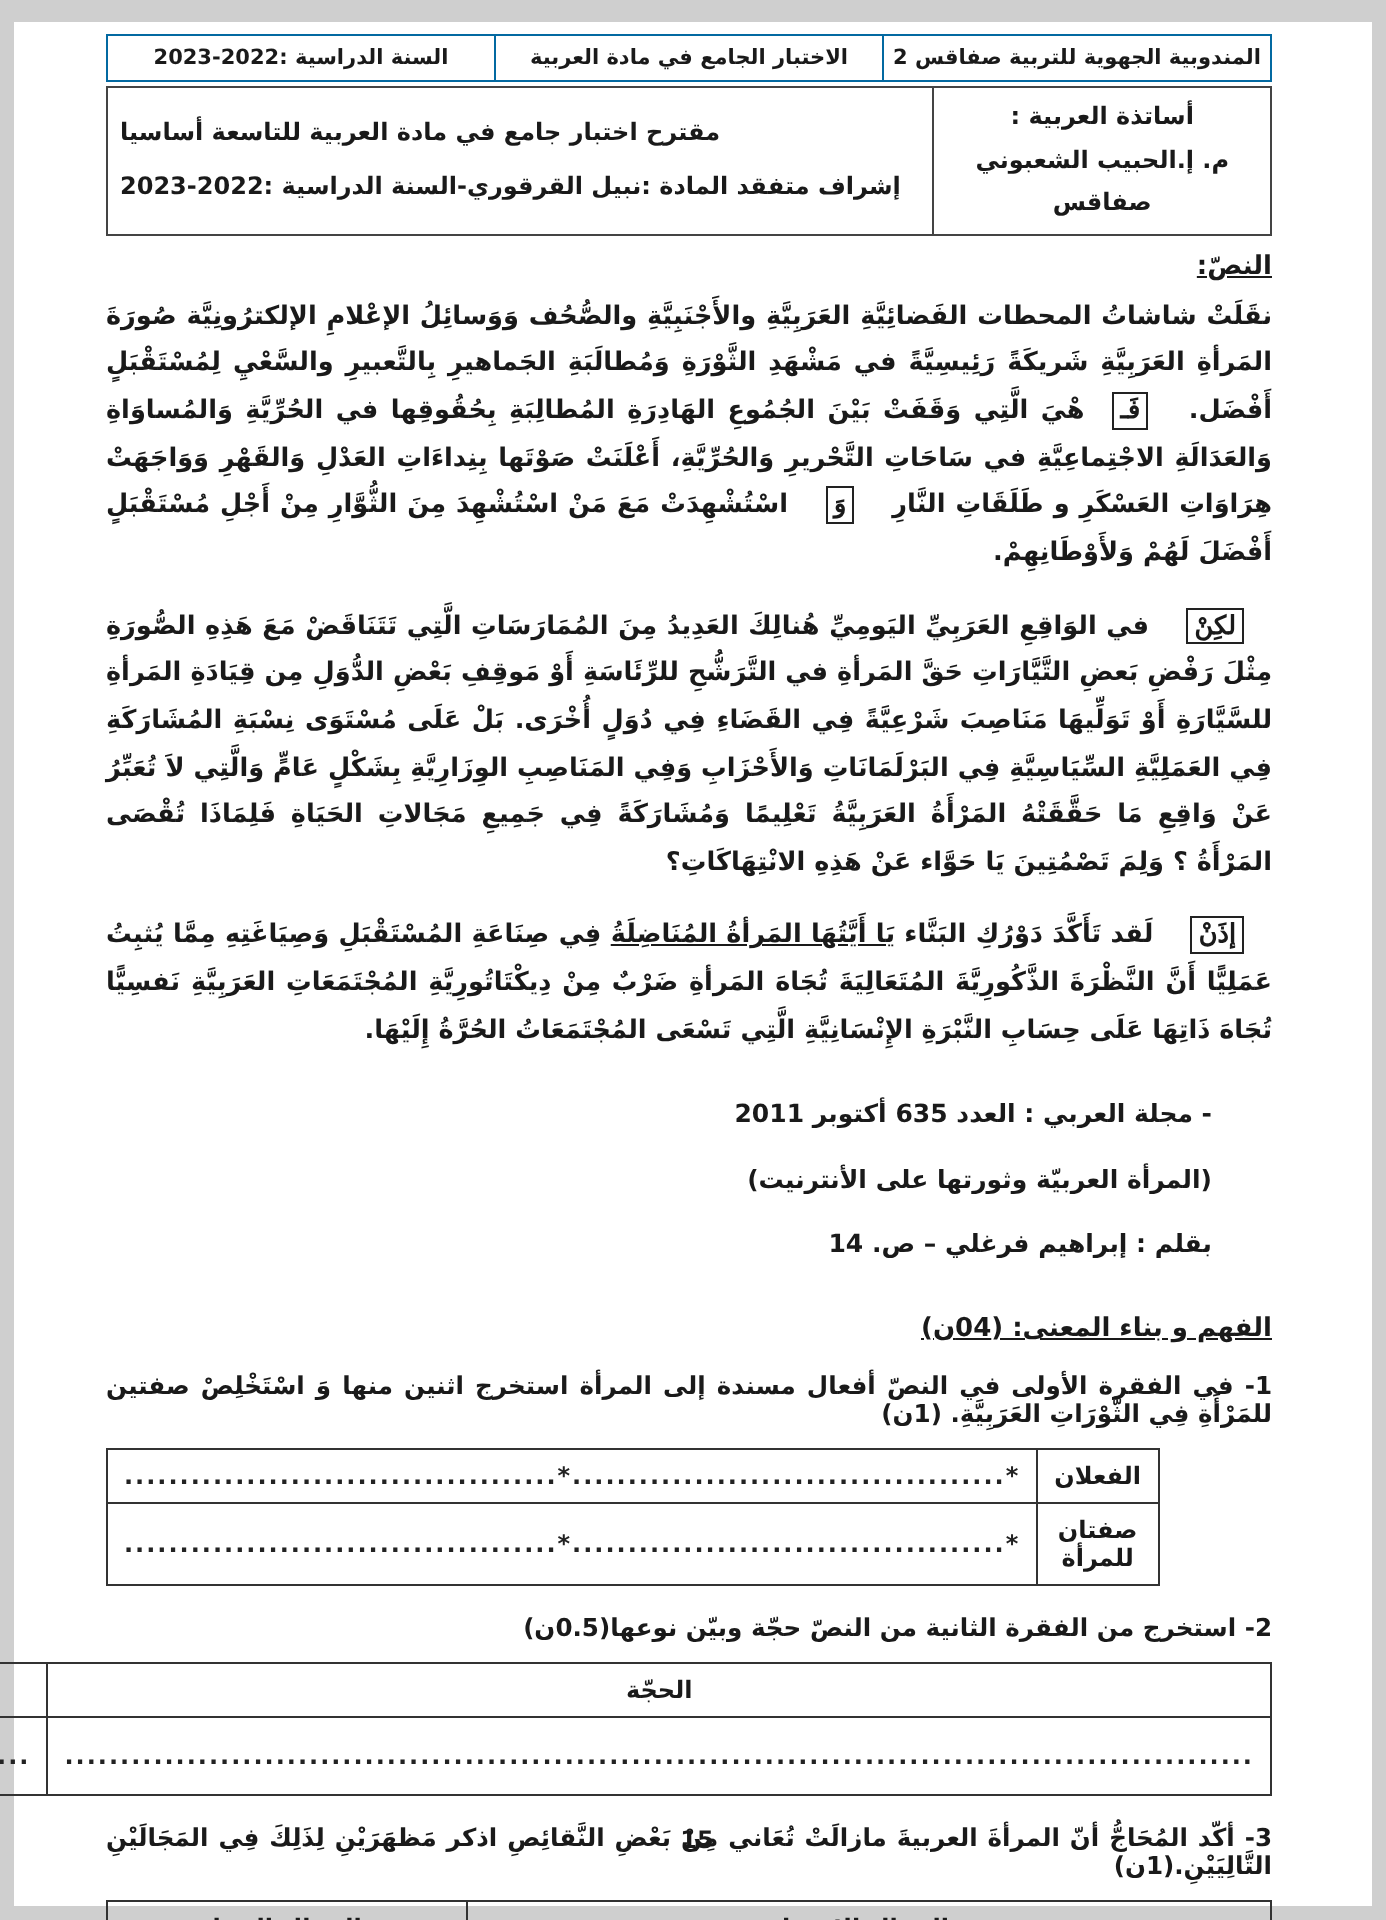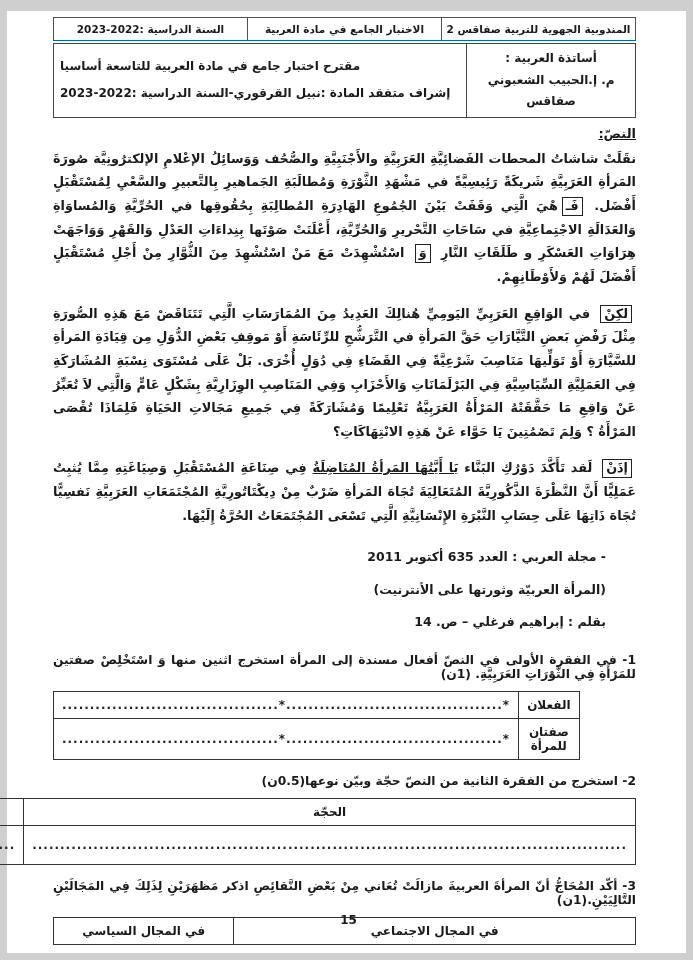--- a/index.html
+++ b/index.html
@@ -28,21 +28,21 @@
   .info-left{text-align:left;font-size:12px;font-weight:bold;line-height:2.3;}
 
   
   .text-label{font-size:13px;font-weight:bold;margin-top:8px;text-decoration:underline;}
   .para{
     font-size:12.8px;font-weight:bold;text-align:justify;
     line-height:1.85;margin-top:6px;
   }
   .boxed{
     display:inline-block;border:1px solid #222;padding:0 3px;
-    line-height:1.3;margin:0 4px;
+    line-height:1.3;margin:0 14px;font-family:Liberation Serif, serif;
   }
   .uline{text-decoration:underline;}
 
   
   .citation{
     width:300px;margin:14px auto 0 0;margin-right:30px;
     text-align:right;font-size:12.5px;font-weight:bold;line-height:2.6;
   }
 
   
@@ -109,20 +109,21 @@
     <p class="para"><span class="boxed">لكِنْ</span><span> في الوَاقِعِ العَرَبِيِّ اليَومِيِّ هُنالِكَ العَدِيدُ مِنَ المُمَارَسَاتِ الَّتِي تَتَنَاقَضْ مَعَ هَذِهِ الصُّورَةِ مِثْلَ رَفْضِ بَعضِ التَّيَّارَاتِ حَقَّ المَرأةِ في التَّرَشُّحِ للرِّئَاسَةِ أَوْ مَوقِفِ بَعْضِ الدُّوَلِ مِن قِيَادَةِ المَرأةِ للسَّيَّارَةِ أَوْ تَوَلِّيهَا مَنَاصِبَ شَرْعِيَّةً فِي القَضَاءِ فِي دُوَلٍ أُخْرَى. بَلْ عَلَى مُسْتَوَى نِسْبَةِ المُشَارَكَةِ فِي العَمَلِيَّةِ السِّيَاسِيَّةِ فِي البَرْلَمَانَاتِ وَالأَحْزَابِ وَفِي المَنَاصِبِ الوِزَارِيَّةِ بِشَكْلٍ عَامٍّ وَالَّتِي لاَ تُعَبِّرُ عَنْ وَاقِعِ مَا حَقَّقَتْهُ المَرْأَةُ العَرَبِيَّةُ تَعْلِيمًا وَمُشَارَكَةً فِي جَمِيعِ مَجَالاتِ الحَيَاةِ فَلِمَاذَا تُقْصَى المَرْأَةُ ؟ وَلِمَ تَصْمُتِينَ يَا حَوَّاء عَنْ هَذِهِ الانْتِهَاكَاتِ؟</span></p>
 
     <p class="para"><span class="boxed">إذَنْ</span><span> لَقد تَأَكَّدَ دَوْرُكِ البَنَّاء </span><span class="uline">يَا أَيَّتُهَا المَرأةُ المُنَاضِلَةُ</span><span> فِي صِنَاعَةِ المُسْتَقْبَلِ وَصِيَاغَتِهِ مِمَّا يُثبِتُ عَمَلِيًّا أَنَّ النَّظْرَةَ الذَّكُورِيَّةَ المُتَعَالِيَةَ تُجَاهَ المَرأةِ ضَرْبٌ مِنْ دِيكْتَاتُورِيَّةِ المُجْتَمَعَاتِ العَرَبِيَّةِ نَفسِيًّا تُجَاهَ ذَاتِهَا عَلَى حِسَابِ النَّبْرَةِ الإِنْسَانِيَّةِ الَّتِي تَسْعَى المُجْتَمَعَاتُ الحُرَّةُ إِلَيْهَا.</span></p>
 
     <div class="citation">
       <div>- مجلة العربي : العدد 635 أكتوبر 2011</div>
       <div>(المرأة العربيّة وثورتها على الأنترنيت)</div>
       <div>بقلم : إبراهيم فرغلي – ص. 14</div>
     </div>
 
+    <div class="section-title">الفهم و بناء المعنى: (04ن)</div>
 
     <div class="question">1- في الفقرة الأولى في النصّ أفعال مسندة إلى المرأة استخرج اثنين منها وَ اسْتَخْلِصْ صفتين للمَرْأَةِ فِي الثَّوْرَاتِ العَرَبِيَّةِ. (1ن)</div>
 
     <table class="ans-table t1">
       <tbody>
           <tr>
         <td class="lbl">الفعلان</td>
         <td class="dots">*.......................................*.......................................</td>
       </tr>
       <tr>

